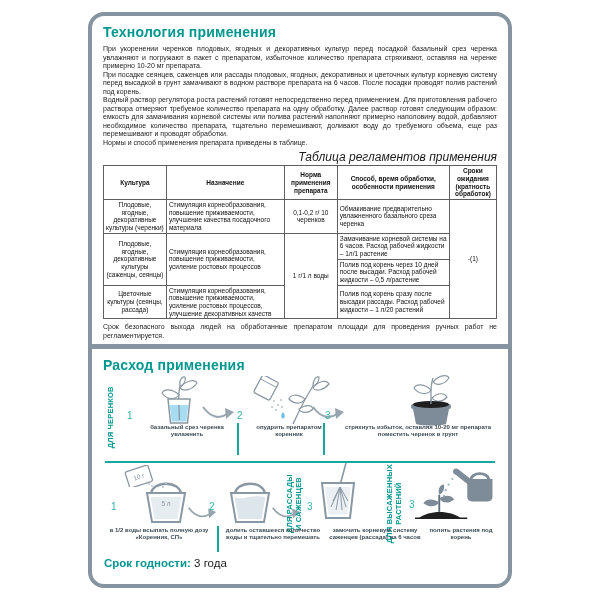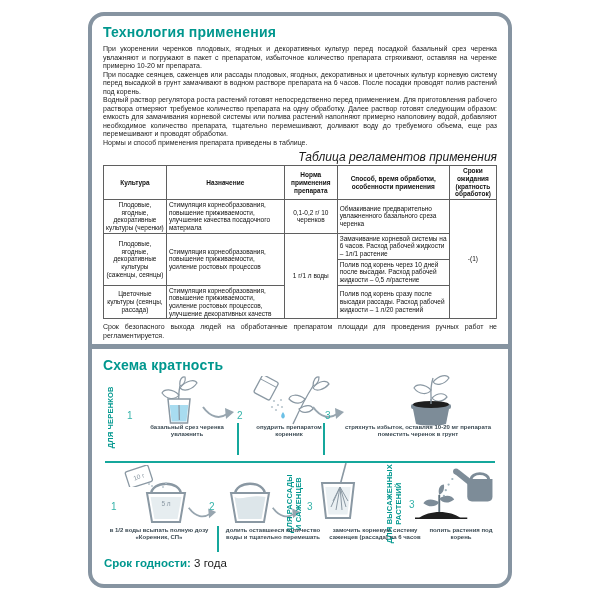--- a/index.html
+++ b/index.html
@@ -101,21 +101,21 @@
         </tr>
       </tbody>
     </table>
 
     <p class="note">Срок безопасного выхода людей на обработанные препаратом площади для проведения ручных работ не регламентируется.</p>
   </div>
 
   <div class="divider"></div>
 
   <div class="sec schema">
-    <div class="sec-title">Схема кратность</div>
+    <div class="sec-title">Расход применения</div>
 
     <div class="row rowA">
       <div class="vlabel" style="left:-32px;top:35px;width:80px;">ДЛЯ ЧЕРЕНКОВ</div>
 
       <span class="stepnum" style="left:24px;top:32px;">1</span>
       <svg class="icon" style="left:36px;top:-2px;" width="78" height="48" viewBox="0 0 78 48">
         <path d="M40,40 C41,30 38,22 41,10" stroke="#8a98a3" stroke-width="1.3" fill="none"></path>
         <path d="M41,12 C47,4 56,3 58,7 C53,14 45,16 41,12 Z" fill="#fff" stroke="#8a98a3" stroke-width="1.2"></path>
         <path d="M40,19 C33,12 25,13 23,17 C28,24 36,24 40,19 Z" fill="#fff" stroke="#8a98a3" stroke-width="1.2"></path>
         <path d="M41,10 C40,4 43,0 46,1 C47,6 44,9 41,10 Z" fill="#fff" stroke="#8a98a3" stroke-width="1.2"></path>

